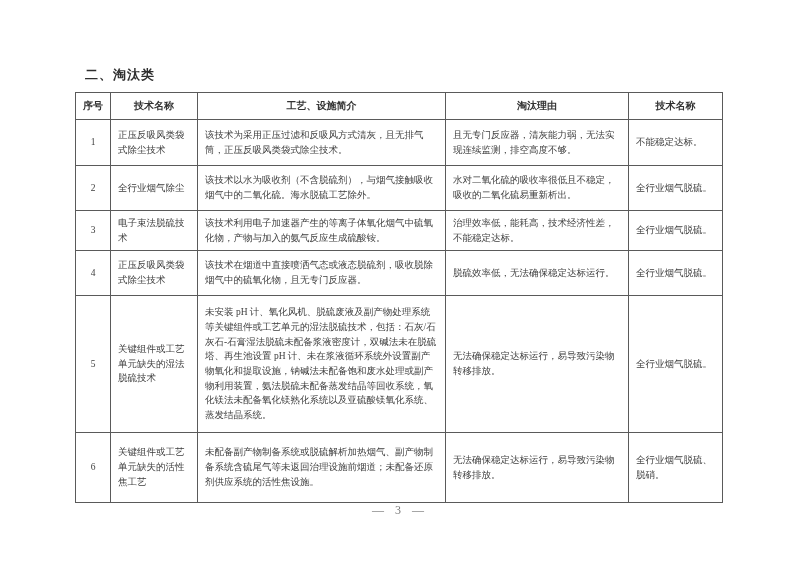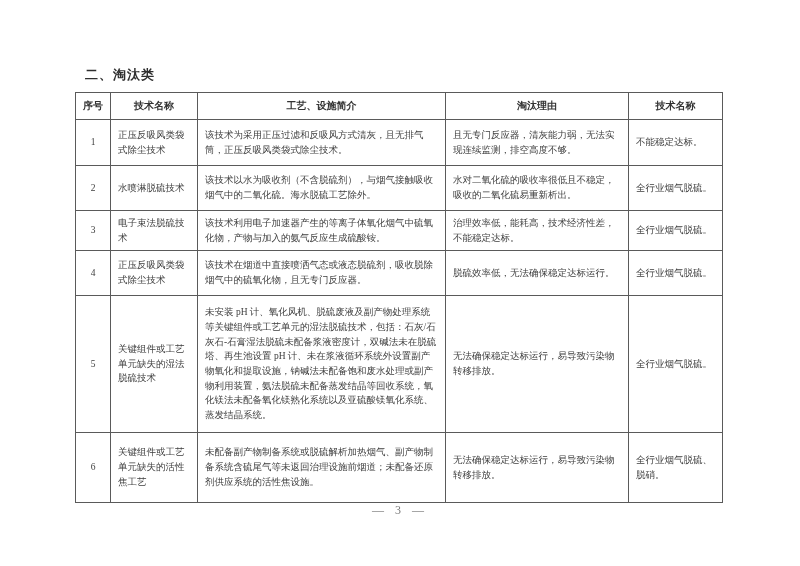--- a/index.html
+++ b/index.html
@@ -99,21 +99,21 @@
     <tbody>
       <tr class="row-1">
         <td class="cell-no">1</td>
         <td>正压反吸风类袋式除尘技术</td>
         <td>该技术为采用正压过滤和反吸风方式清灰，且无排气筒，正压反吸风类袋式除尘技术。</td>
         <td>且无专门反应器，清灰能力弱，无法实现连续监测，排空高度不够。</td>
         <td>不能稳定达标。</td>
       </tr>
       <tr class="row-2">
         <td class="cell-no">2</td>
-        <td>水喷淋脱硫技术</td>
+        <td>全行业烟气除尘</td>
         <td>该技术以水为吸收剂（不含脱硫剂），与烟气接触吸收烟气中的二氧化硫。海水脱硫工艺除外。</td>
         <td>水对二氧化硫的吸收率很低且不稳定，吸收的二氧化硫易重新析出。</td>
         <td>全行业烟气脱硫。</td>
       </tr>
       <tr class="row-3">
         <td class="cell-no">3</td>
         <td>电子束法脱硫技术</td>
         <td>该技术利用电子加速器产生的等离子体氧化烟气中硫氧化物，产物与加入的氨气反应生成硫酸铵。</td>
         <td>治理效率低，能耗高，技术经济性差，不能稳定达标。</td>
         <td>全行业烟气脱硫。</td>

